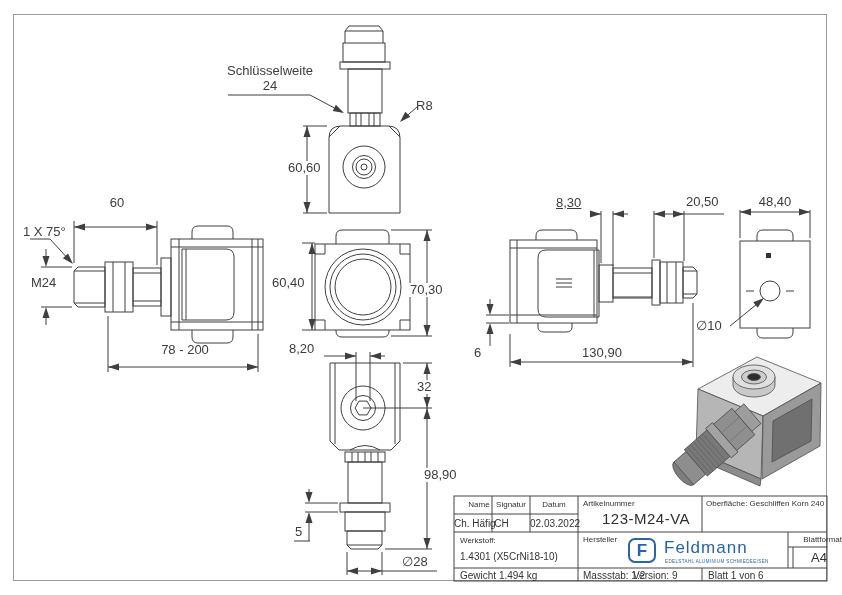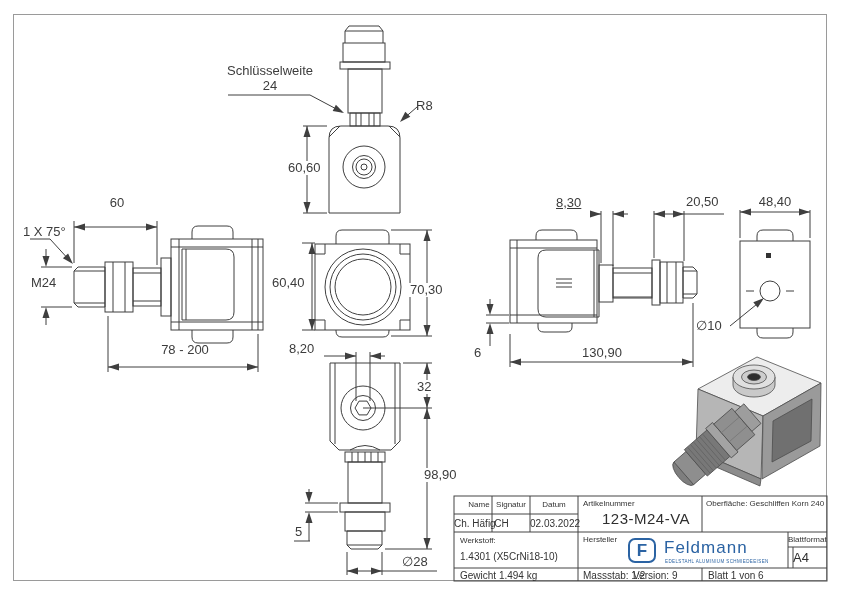--- a/index.html
+++ b/index.html
@@ -335,20 +335,20 @@
 <div class="tbv" style="left:530px;top:518px;width:48px;text-align:right;">02.03.2022</div>
 <div class="tb" style="left:583px;top:499px;">Artikelnummer</div>
 <div class="artnum" style="left:583px;top:510px;margin-left:19px;">123-M24-VA</div>
 <div class="tb" style="left:706px;top:499px;">Oberfläche:  Geschliffen Korn 240</div>
 <div class="tb" style="left:460px;top:536px;">Werkstoff:</div>
 <div class="tbv" style="left:460px;top:551px;">1.4301 (X5CrNi18-10)</div>
 <div class="tb" style="left:583px;top:535px;">Hersteller</div>
 <div class="logoF">F</div>
 <div class="logoTxt">Feldmann</div>
 <div class="logoTag">EDELSTAHL ALUMINIUM SCHMIEDEEISEN</div>
-<div class="tb" style="left:788px;top:535px;width:54px;text-align:left;">Blattformat</div>
-<div class="a4" style="left:793px;top:550px;width:34px;text-align:left;">A4</div>
+<div class="tb" style="left:788px;top:535px;width:54px;text-align:right;">Blattformat</div>
+<div class="a4" style="left:793px;top:550px;width:34px;text-align:right;">A4</div>
 <div class="tbv" style="left:460px;top:570px;">Gewicht 1.494 kg</div>
 <div class="tbv" style="left:583px;top:570px;">Massstab: 1:2</div>
 <div class="tbv" style="left:633px;top:570px;">Version: 9</div>
 <div class="tbv" style="left:708px;top:570px;text-align:right;">Blatt 1 von 6</div>
 
 </div>
 
 </body></html>

